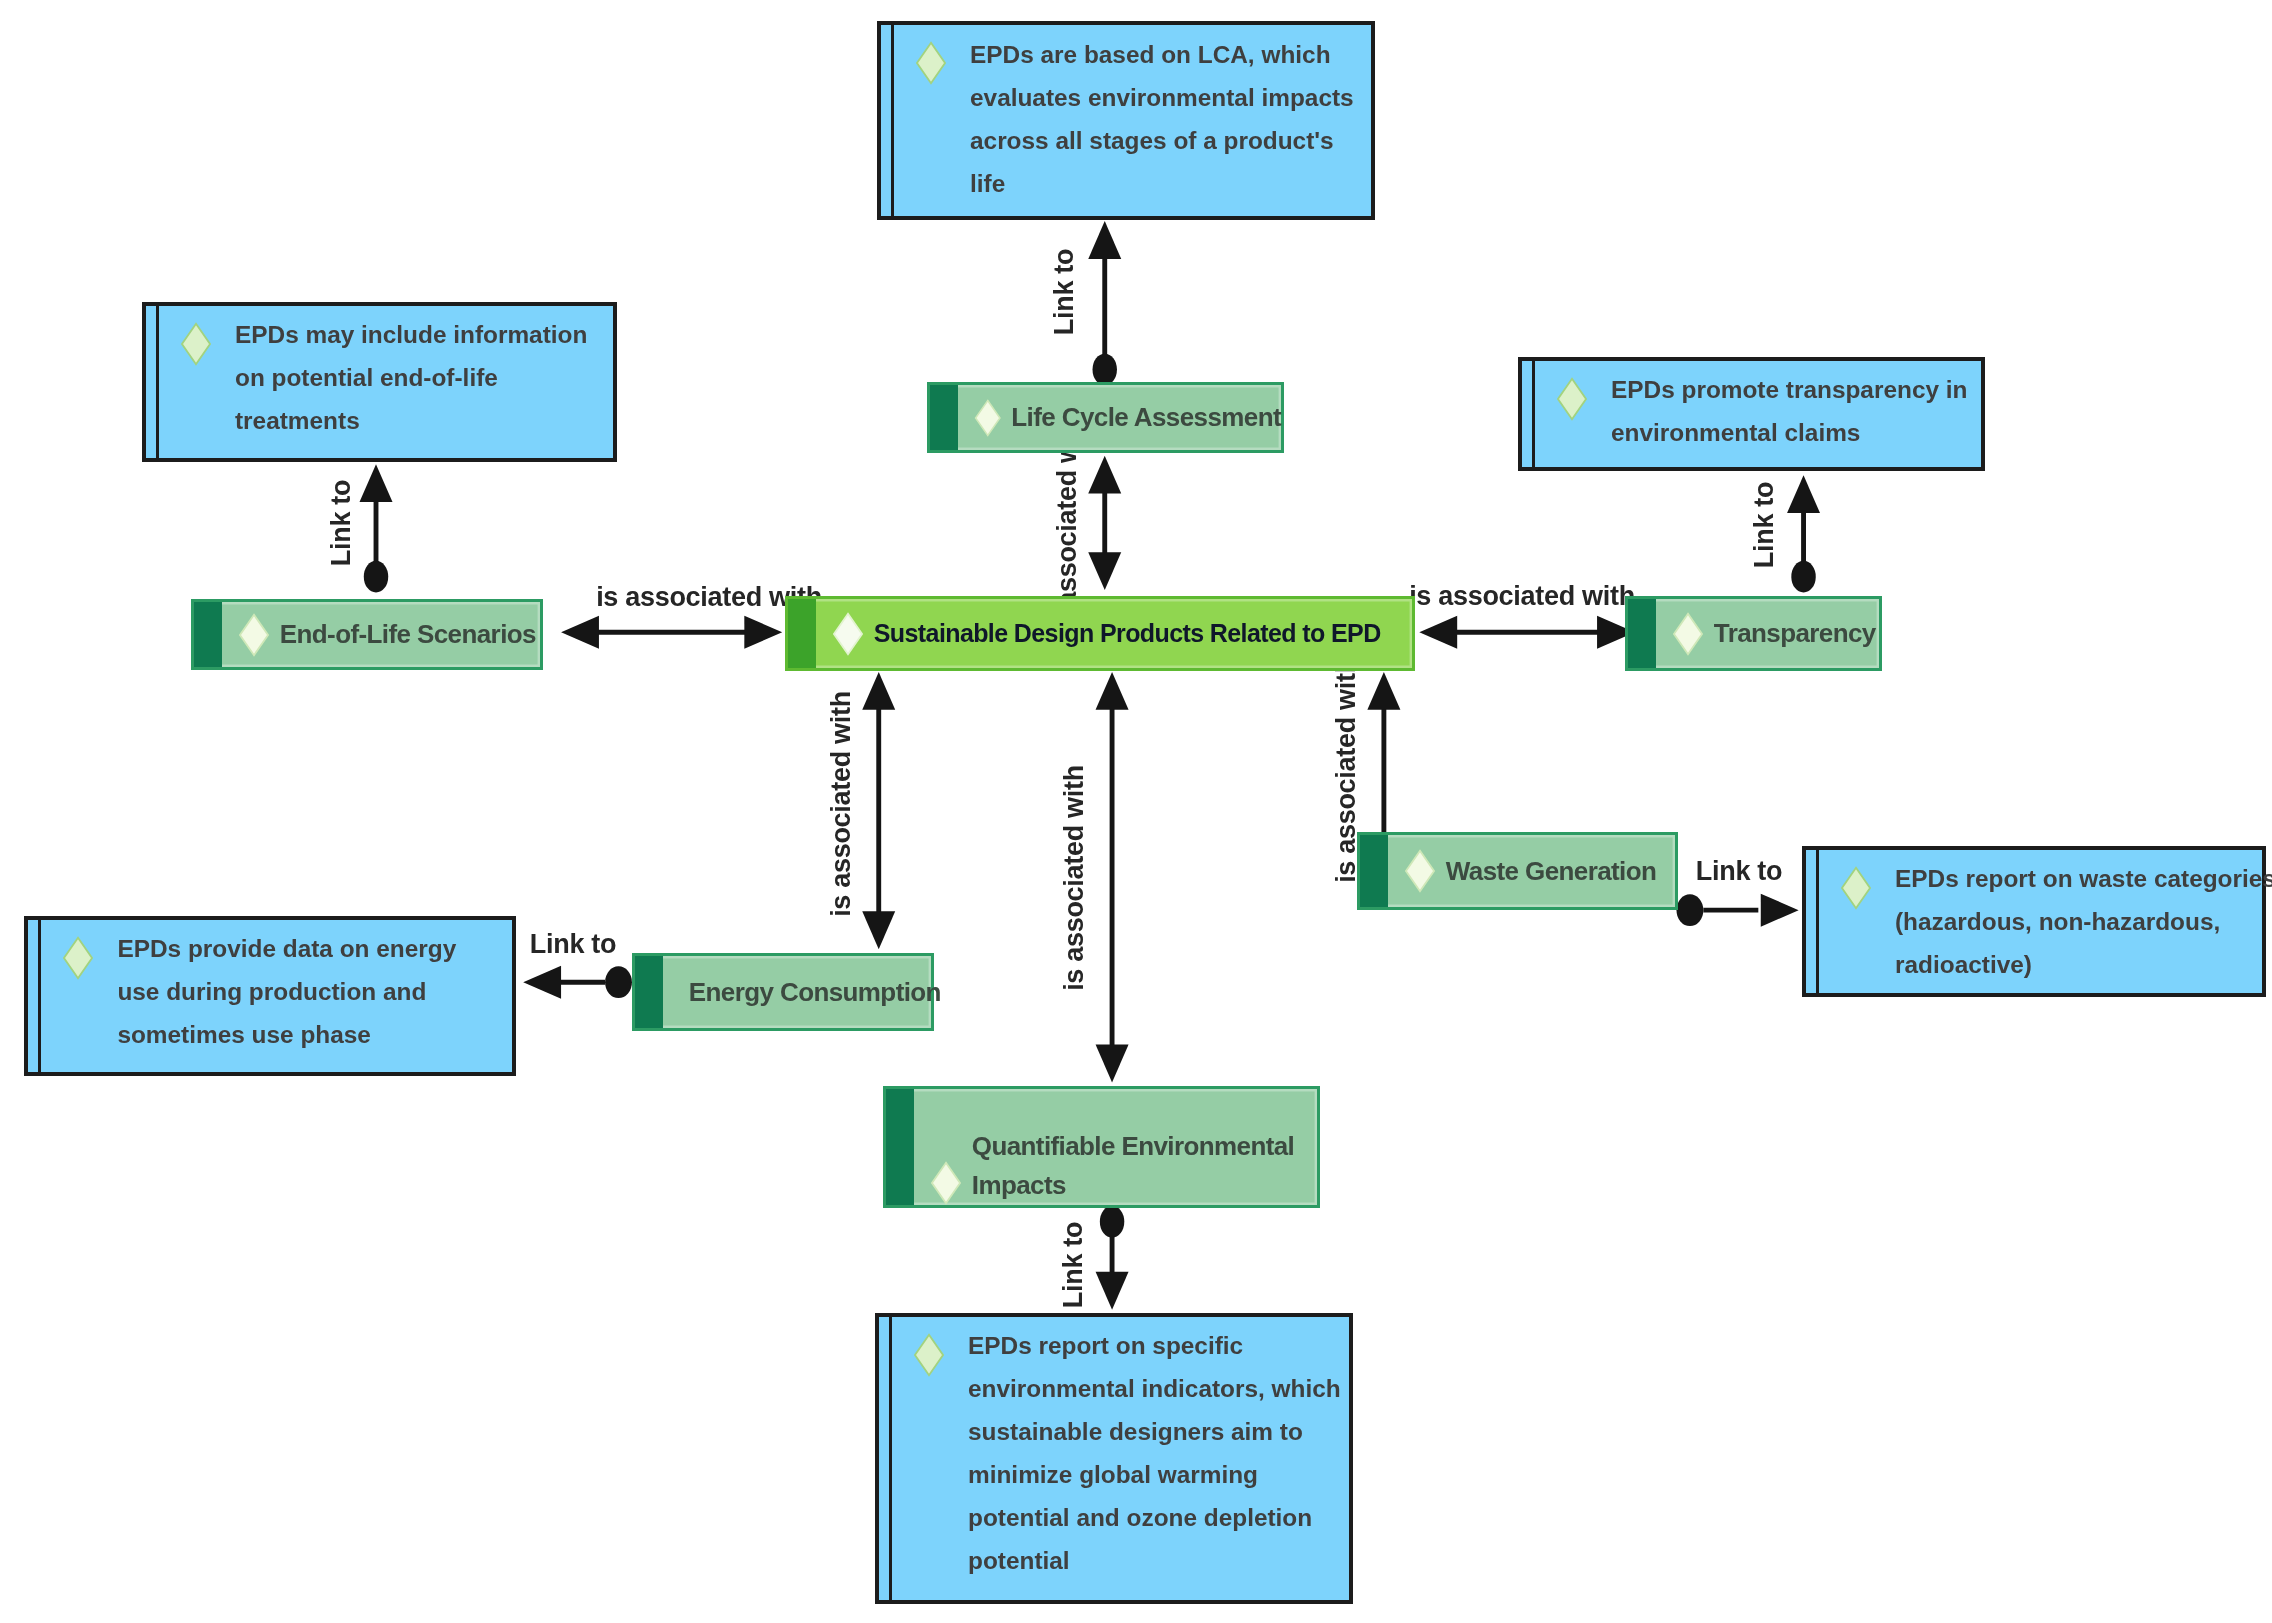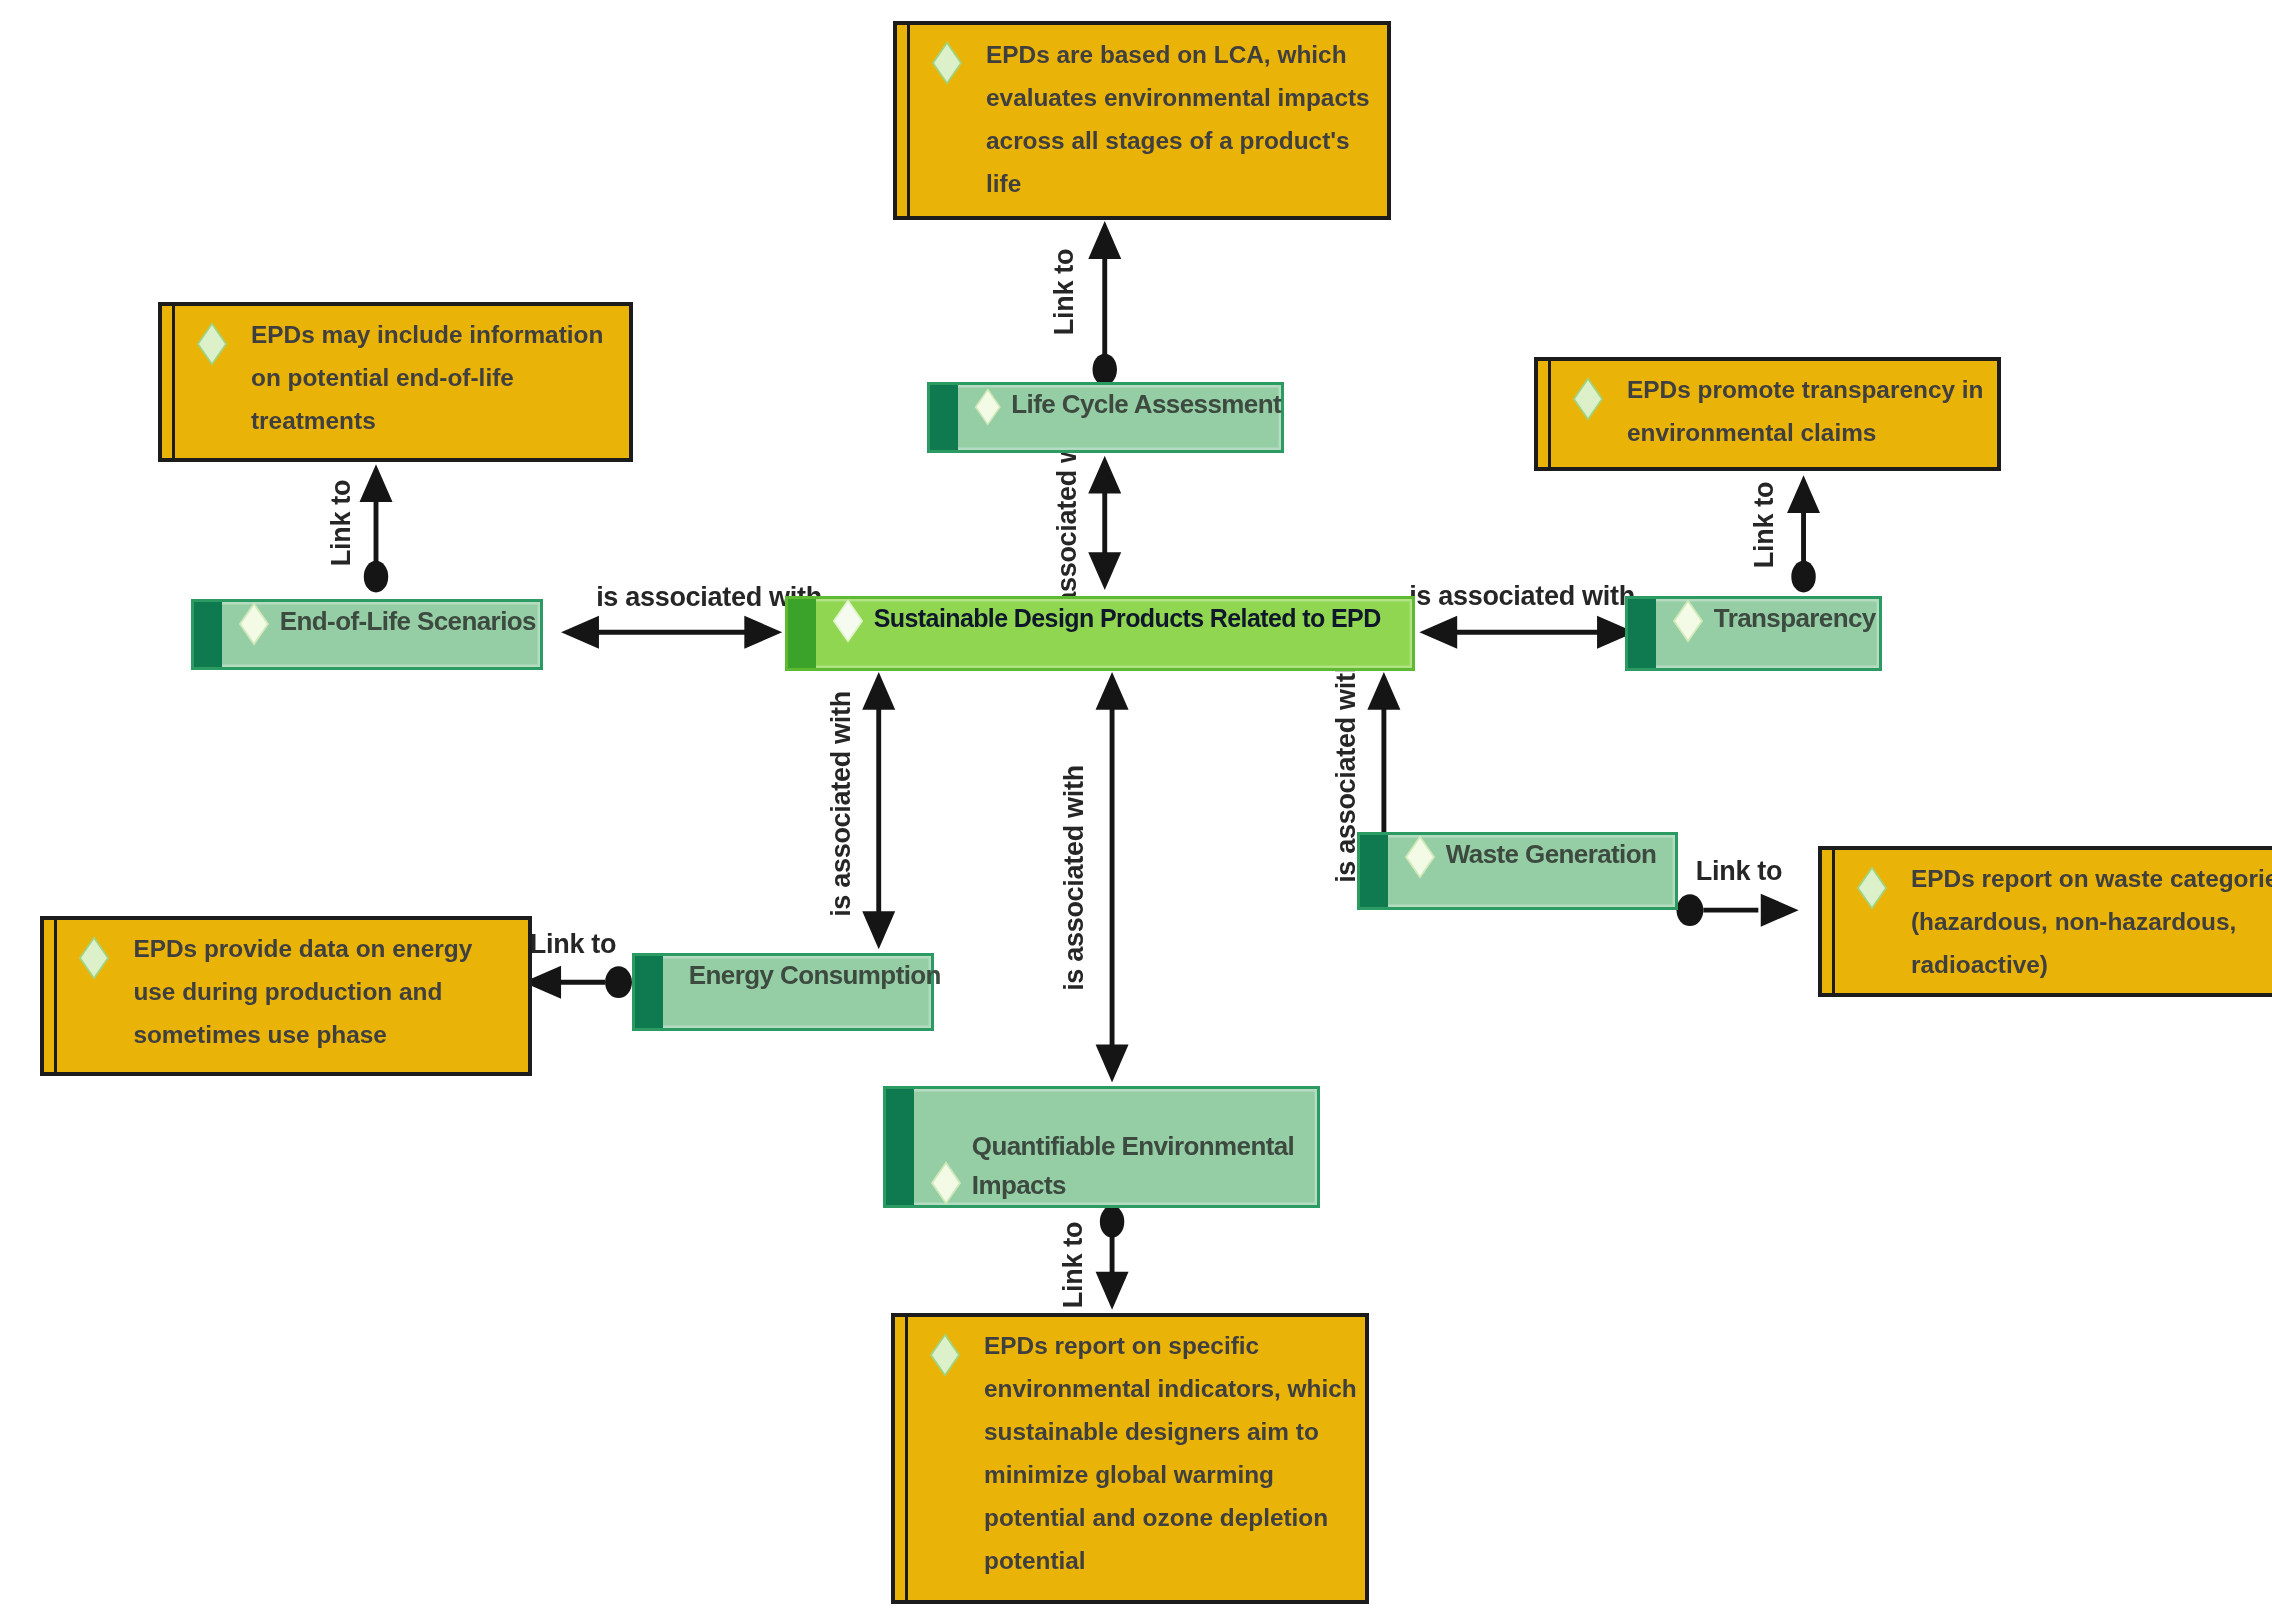--- a/index.html
+++ b/index.html
@@ -12,39 +12,38 @@
   .wires line{stroke:#151515;stroke-width:8px;}
   .wires polygon,.wires ellipse{fill:#151515;stroke:none;}
   
   .elabel{
     position:absolute;z-index:1;font-size:27px;font-weight:700;color:#262626;
     white-space:nowrap;transform:translate(-50%,-50%);letter-spacing:-0.3px;
   }
   .elabel.vert{transform:translate(-50%,-50%) rotate(-90deg);}
   
   .node{
-    position:absolute;z-index:2;box-sizing:border-box;display:flex;align-items:flex-start;
+    position:absolute;z-index:2;box-sizing:border-box;display:flex;align-items:center;
     gap:9.8px;padding-left:44px;background:#95cda5;border:3.7px solid #2c9b63;
     box-shadow:inset 0 0 0 2.4px rgba(255,255,255,0.30);
   }
   .node .stripe{position:absolute;left:0;top:0;bottom:0;width:28px;background:#0f7a50;}
   .node .nlabel{
     font-size:26px;font-weight:700;color:#3c4a40;letter-spacing:-0.6px;
     white-space:pre;line-height:39px;position:relative;
   }
   .node--center{background:#90d650;border-color:#5eba31;}
   .node--center .stripe{background:#3ca32a;}
   .node--center .nlabel{font-size:25px;color:#0f172a;}
   .node--tall{align-items:flex-end;padding-top:14.7px;}
   .node--tall svg{margin-top:4.9px;}
   
   .note{
-    position:absolute;z-index:2;box-sizing:border-box;background:#eab308;
+    position:absolute;z-index:2;box-sizing:border-box;background:#7dd3fc;
     border:4.3px solid #1c1c1c;
-    margin-left:16px;
   }
   .note .rail{position:absolute;left:9.8px;top:0;bottom:0;width:0;border-left:3.1px solid #1c1c1c;}
   .note .ndm{position:absolute;left:34px;top:16px;}
   .note .ntext{
     position:absolute;left:89px;top:7.3px;right:3.7px;bottom:3.7px;
     font-size:24.4px;line-height:43px;font-weight:700;color:#3f3f3f;white-space:pre;
   }
 </style>
 </head>
 <body>

